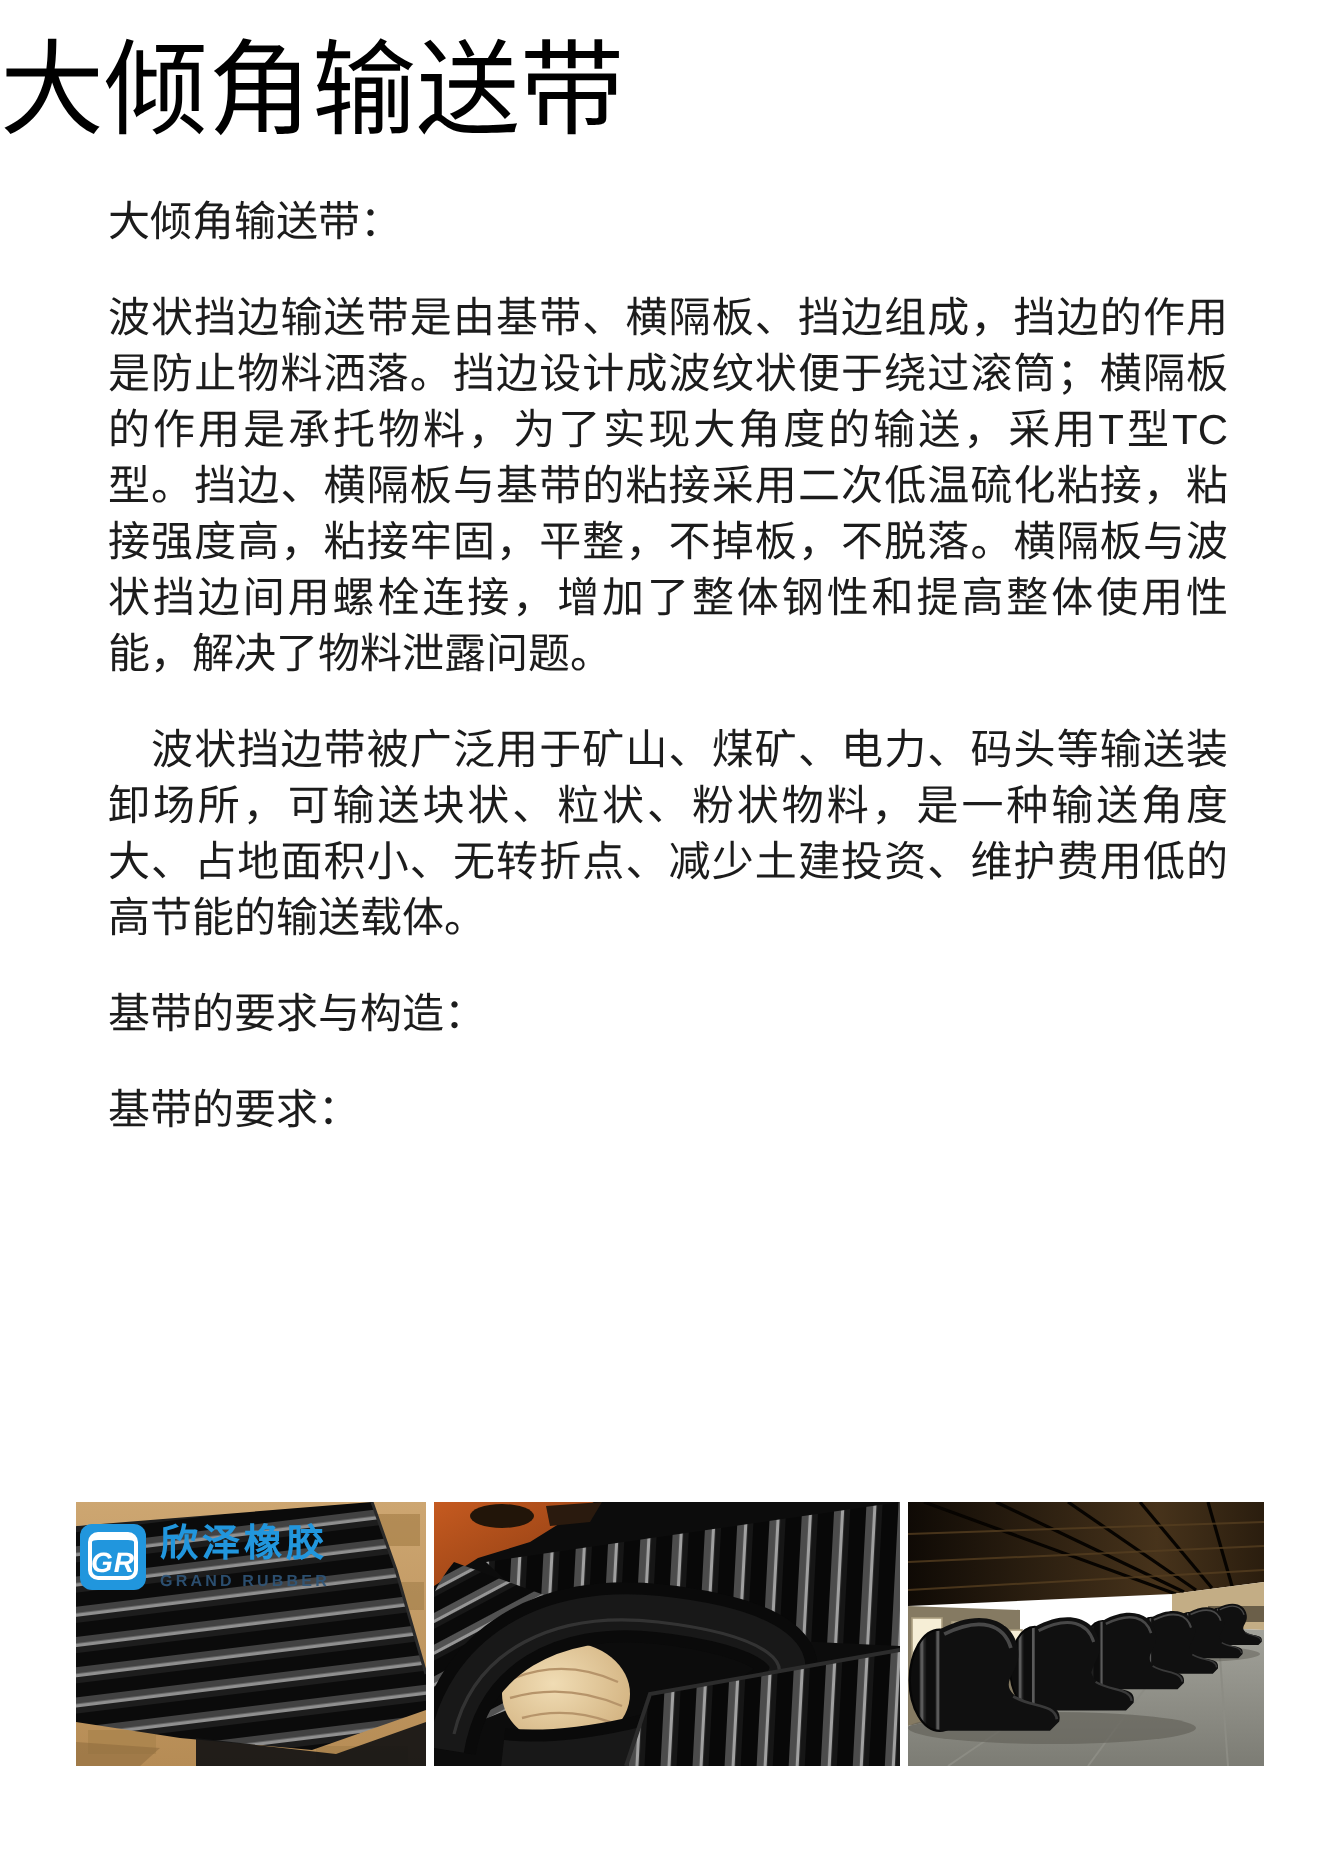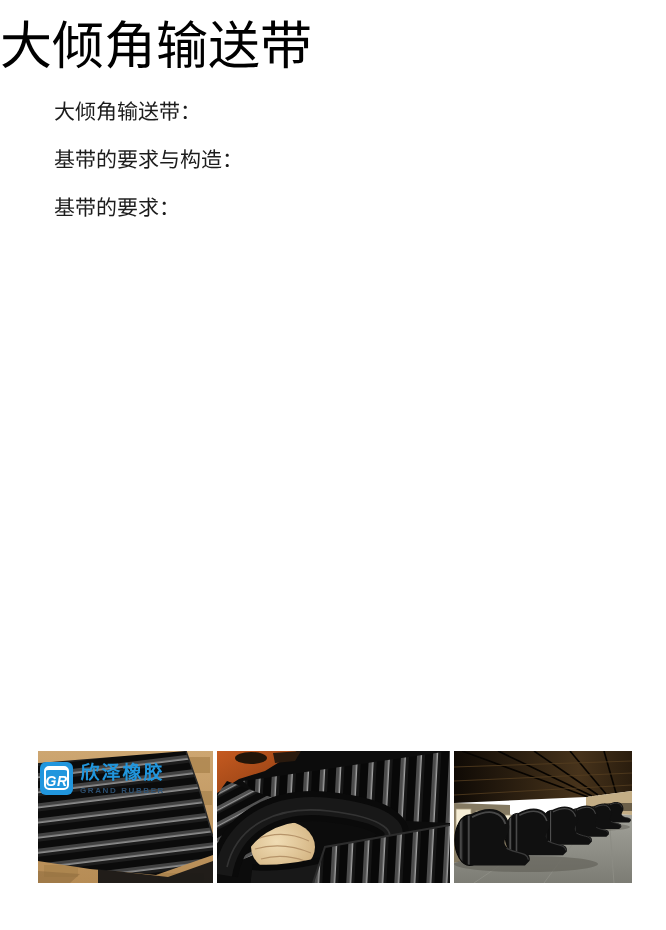--- a/index.html
+++ b/index.html
@@ -12,21 +12,21 @@
     margin:14px 0 0; text-align:left;
     font-size:52px; font-weight:400; line-height:1.25; color:#000;
   }
   .content { position:absolute; left:38px; top:98px; width:592px; }
   .content .block {
     margin:0 16px 20px; font-size:21px; line-height:28px;
     text-align:justify; text-justify:inter-ideograph; color:#1c1c1c;
   }
   .gallery {
     position:absolute; left:38px; top:751px; height:132px;
-    display:flex; gap:4px;text-align:center;
+    display:flex; gap:4px;
   }
   .photo { position:relative; height:132px; overflow:hidden; }
   .photo svg { display:block; width:100%; height:100%; }
   .photo-1 { width:175px; }
   .photo-2 { width:233px; }
   .photo-3 { width:178px; }
 
   
   .brand-badge {
     position:absolute; left:2px; top:11px;
@@ -57,20 +57,22 @@
 </style>
 </head>
 <body>
 
 <div class="page">
 
   <h1 class="doc-title">大倾角输送带</h1>
 
   <div class="content">
     <p class="block">大倾角输送带：</p>
+    <p class="block">波状挡边输送带是由基带、横隔板、挡边组成，挡边的作用是防止物料洒落。挡边设计成波纹状便于绕过滚筒；横隔板的作用是承托物料，为了实现大角度的输送，采用T型TC型。挡边、横隔板与基带的粘接采用二次低温硫化粘接，粘接强度高，粘接牢固，平整，不掉板，不脱落。横隔板与波状挡边间用螺栓连接，增加了整体钢性和提高整体使用性能，解决了物料泄露问题。</p>
+    <p class="block">　波状挡边带被广泛用于矿山、煤矿、电力、码头等输送装卸场所，可输送块状、粒状、粉状物料，是一种输送角度大、占地面积小、无转折点、减少土建投资、维护费用低的高节能的输送载体。</p>
     <p class="block">基带的要求与构造：</p>
     <p class="block">基带的要求：</p>
   </div>
 
   <div class="gallery">
 
     <div class="photo photo-1">
       <svg viewBox="0 0 175 132" preserveAspectRatio="none">
         <defs>
           <linearGradient id="p1tan" x1="0" y1="0" x2="0" y2="1">

